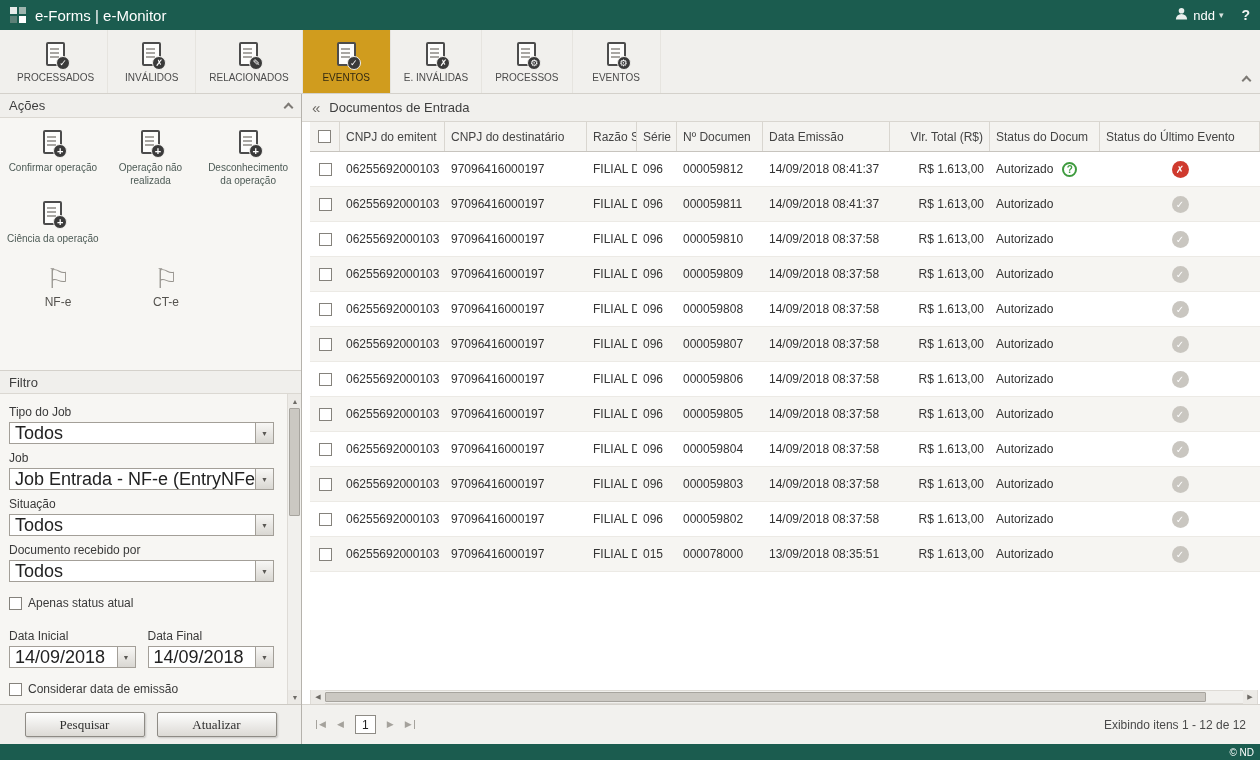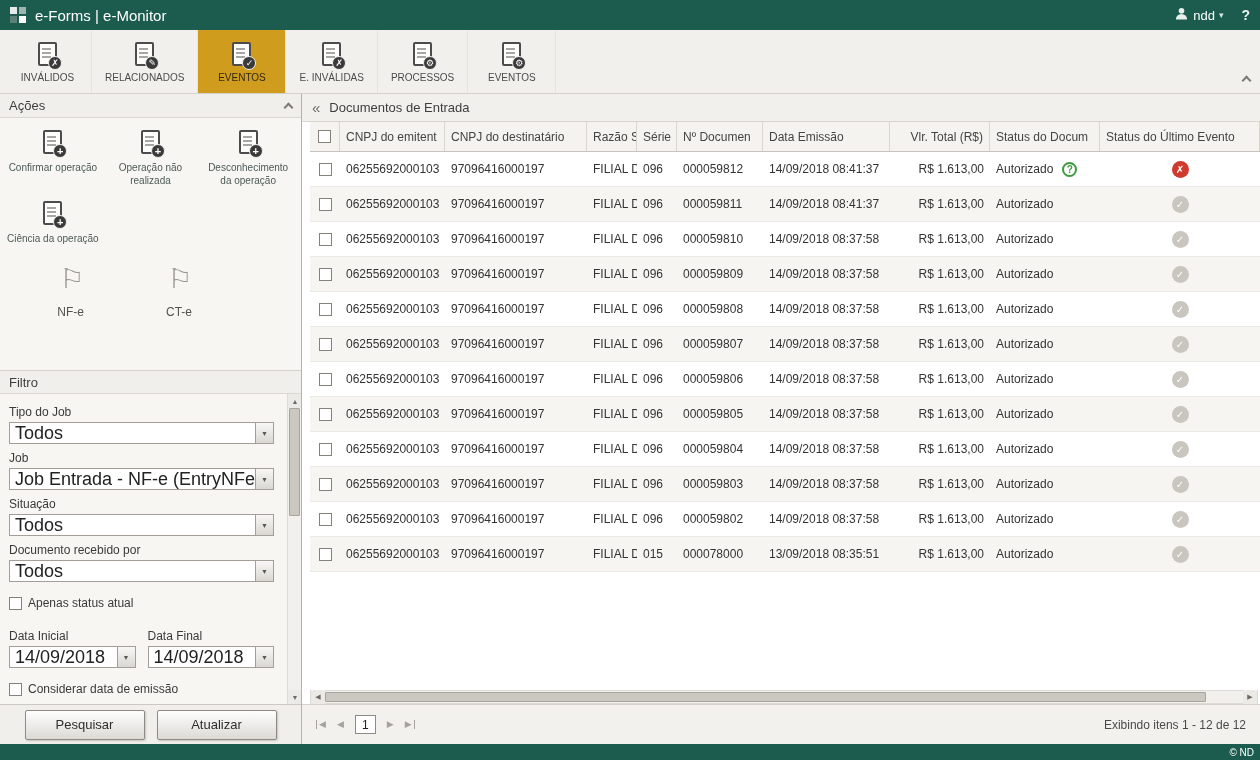--- a/index.html
+++ b/index.html
@@ -45,39 +45,39 @@
 
 .panel-header{height:24px;flex:none;background:#f0efec;border-bottom:1px solid #dbd8d2;display:flex;align-items:center;justify-content:space-between;padding:0 9px;font-size:13px;color:#3e3e3e}
 .ph-top{border-top:1px solid #d4d1cb}
 
 
 .actions-body{height:252px;flex:none;background:#f7f6f3;padding:12px 6px 0}
 .action-grid{display:grid;grid-template-columns:repeat(3,1fr);gap:14px 4px}
 .action-btn{display:flex;flex-direction:column;align-items:center;gap:8px;text-align:center;cursor:pointer}
 .action-label{font-size:10px;line-height:1.25;color:#4c5a55;max-width:92px}
 .flag-row{display:flex;gap:56px;padding:20px 0 0 26px}
-.flag-btn{display:flex;flex-direction:column;align-items:flex-end;gap:12px;width:52px;cursor:pointer}
+.flag-btn{display:flex;flex-direction:column;align-items:center;gap:2px;width:52px;cursor:pointer}
 .flag-icon{font-size:27px;color:#96938d;line-height:1}
 .flag-icon::before{content:"⚐"}
 .flag-label{font-size:12px;color:#54524e}
 
 
 .filter-body{flex:1;min-height:0;position:relative;padding:4px 27px 4px 9px;overflow:hidden;background:#f7f6f3}
 .flabel{font-size:12px;color:#3a3a3a;margin:7px 0 3px}
 .combo{height:22px;background:#fff;border:1px solid #a39f98;display:flex;align-items:center;cursor:pointer}
 .combo-val{flex:1;padding:0 5px;font-size:18px;color:#222;white-space:nowrap;overflow:hidden}
 .dd-btn{width:18px;height:100%;flex:none;background:linear-gradient(#f8f7f5,#d9d7d2);border-left:1px solid #a39f98;display:flex;align-items:center;justify-content:center}
 .dd-btn::before{content:"▼";font-size:7px;color:#5a5854}
 .cb{width:13px;height:13px;flex:none;background:#fff;border:1px solid #85827c;display:inline-block}
 .cb-row{display:flex;align-items:center;gap:6px;margin:14px 0 2px;cursor:pointer}
 .cb-label{font-size:12px;color:#3a3a3a}
 .date-row{display:flex;gap:12px;margin-top:12px}
 .date-field{width:127px}
 .sidebar-btns{height:40px;flex:none;background:#f0efec;border-top:1px solid #ccc9c3;display:flex;align-items:center;justify-content:center;gap:12px}
-.btn{width:120px;height:30px;background:linear-gradient(#fefefe,#dcdad5);border:1px solid #8e8b85;border-radius:2px;font-family:Liberation Sans, sans-serif;font-size:13px;color:#2e2e2e;box-shadow:1px 1px 2px rgba(0,0,0,.18);cursor:pointer}
+.btn{width:120px;height:25px;background:linear-gradient(#fefefe,#dcdad5);border:1px solid #8e8b85;border-radius:2px;font-family:Liberation Serif, serif;font-size:13px;color:#2e2e2e;box-shadow:1px 1px 2px rgba(0,0,0,.18);cursor:pointer}
 
 
 .vscroll{position:absolute;top:0;right:0;bottom:0;width:14px;background:#f1f0ed;border-left:1px solid #dedbd6;display:flex;flex-direction:column}
 .sbtn{width:14px;height:14px;flex:none;background:#eceae6;display:flex;align-items:center;justify-content:center;font-size:7px;color:#6e6b66;cursor:pointer}
 .sb-up::before{content:"▲"}
 .sb-down::before{content:"▼"}
 .sb-left::before{content:"◀"}
 .sb-right::before{content:"▶"}
 .vtrack{flex:1;position:relative}
 .vthumb{position:absolute;top:0;left:1px;right:1px;height:108px;background:#cbc8c2;border:1px solid #a7a49e;border-radius:1px}
@@ -150,20 +150,26 @@
         </svg></span>
     <span class="user-name">ndd</span>
     <span class="caret">▾</span>
     <span class="help">?</span>
   </div>
 </div>
 
 <div class="ribbon">
   <div class="rtab">
     <span class="doc">
+        <span class="badge b-check"></span>
+      </span>
+    <span class="rtab-label">PROCESSADOS</span>
+  </div>
+  <div class="rtab">
+    <span class="doc">
         <span class="badge b-x"></span>
       </span>
     <span class="rtab-label">INVÁLIDOS</span>
   </div>
   <div class="rtab">
     <span class="doc">
         <span class="badge b-pencil"></span>
       </span>
     <span class="rtab-label">RELACIONADOS</span>
   </div>

